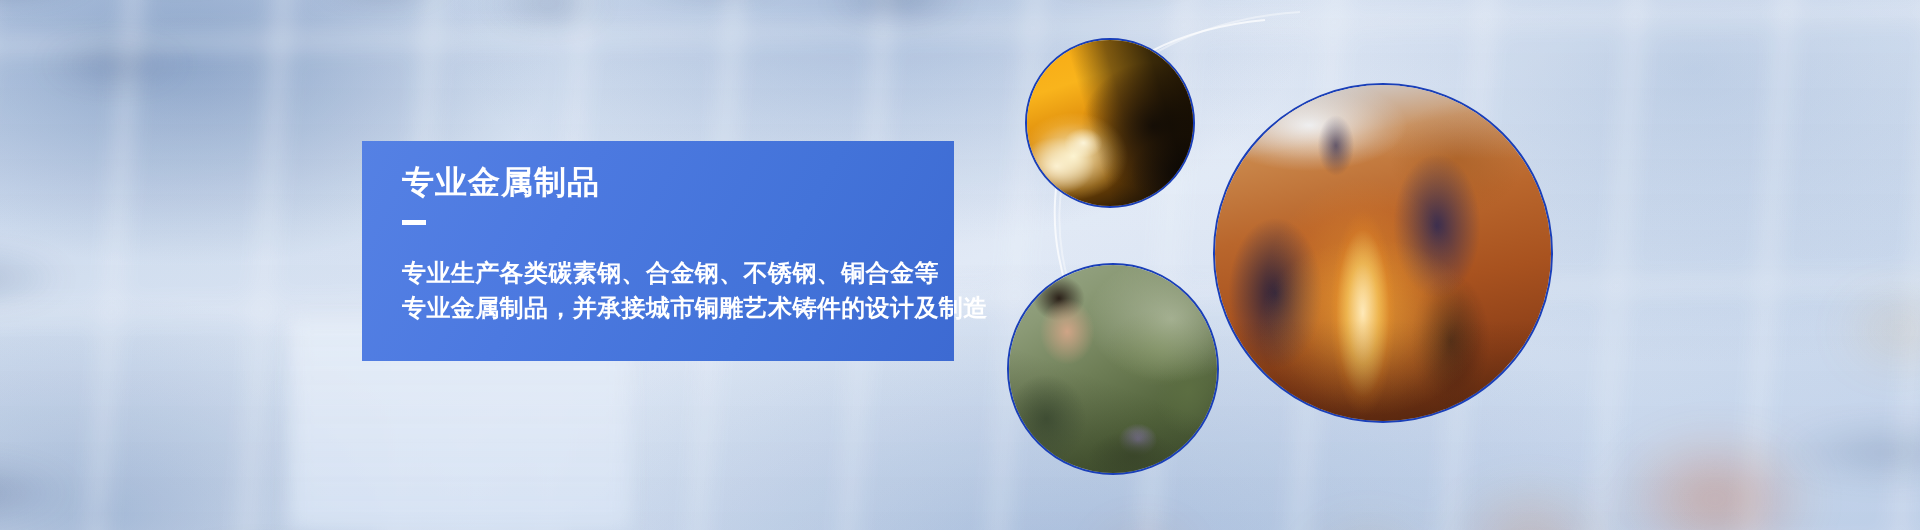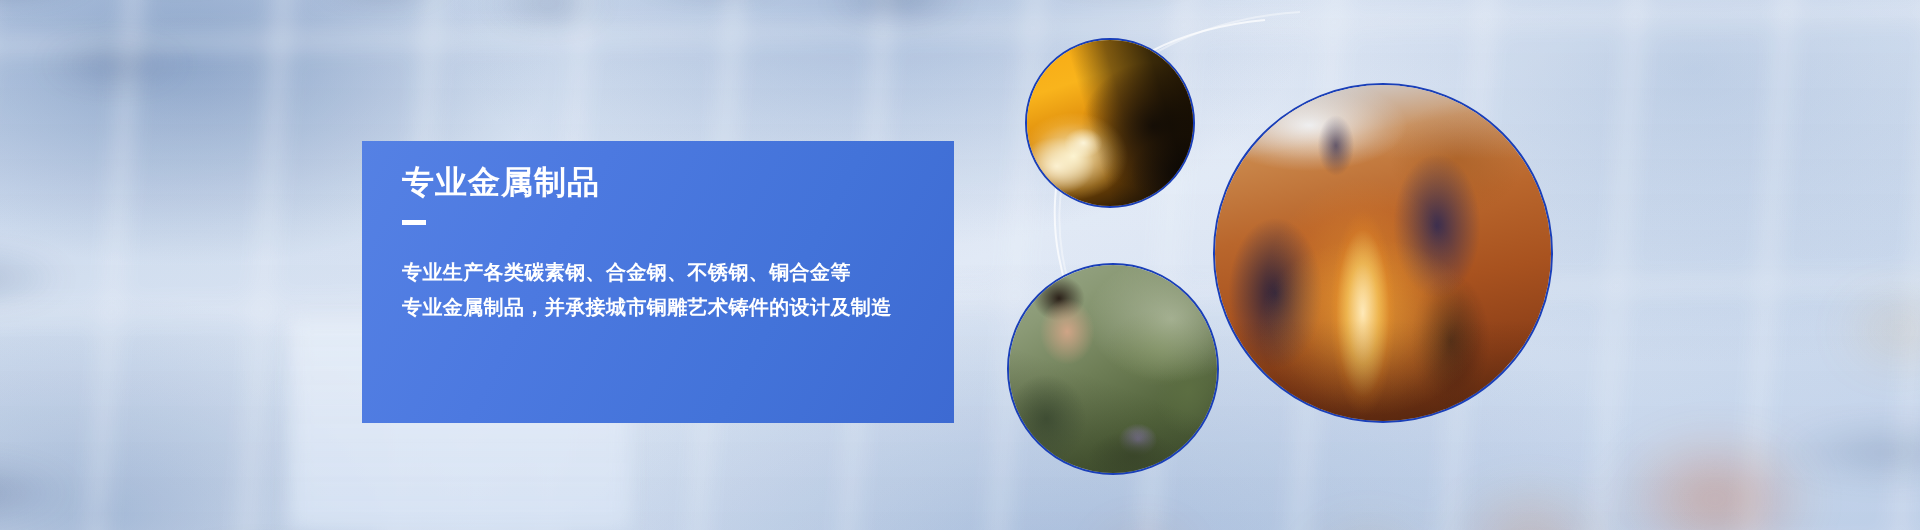--- a/index.html
+++ b/index.html
@@ -105,21 +105,21 @@
     background: linear-gradient(180deg, rgba(176,200,230,0.12), rgba(150,180,220,0.18));
     mix-blend-mode: multiply;
   }
 
   
   .text-panel {
     position: absolute;
     left: 362px;
     top: 141px;
     width: 592px;
-    height: 282px;
+    height: 220px;
     background: linear-gradient(118deg, #5581e4 0%, #4c79e0 34%, #4373d9 68%, #3d6ad2 100%);
     box-sizing: border-box;
     padding: 0 0 0 40px;
   }
   .panel-title {
     position: absolute;
     left: 40px;
     top: 22px;
     color: #ffffff;
     font-size: 32px;
@@ -135,21 +135,21 @@
     width: 24px;
     height: 5px;
     background: #ffffff;
   }
   .panel-desc {
     position: absolute;
     left: 40px;
     top: 114px;
     width: 530px;
     color: #ffffff;
-    font-size: 20px;
+    font-size: 24px;
     font-weight: bold;
     line-height: 35px;
     letter-spacing: 0.4px;
   }
   .panel-desc div { white-space: nowrap; }
 
   
   .circle {
     position: absolute;
     border-radius: 50%;

